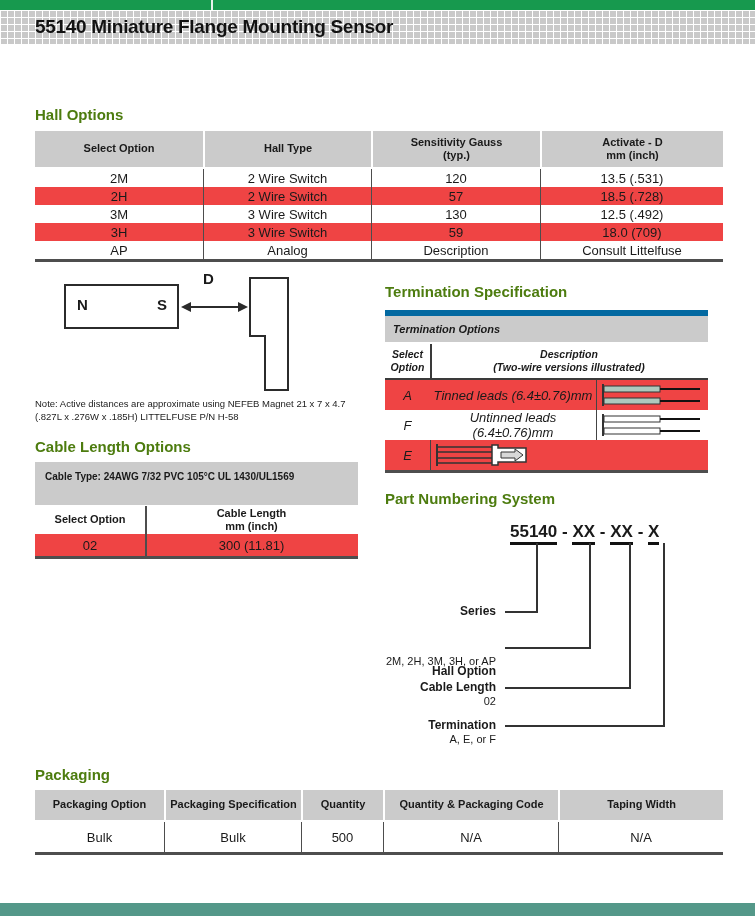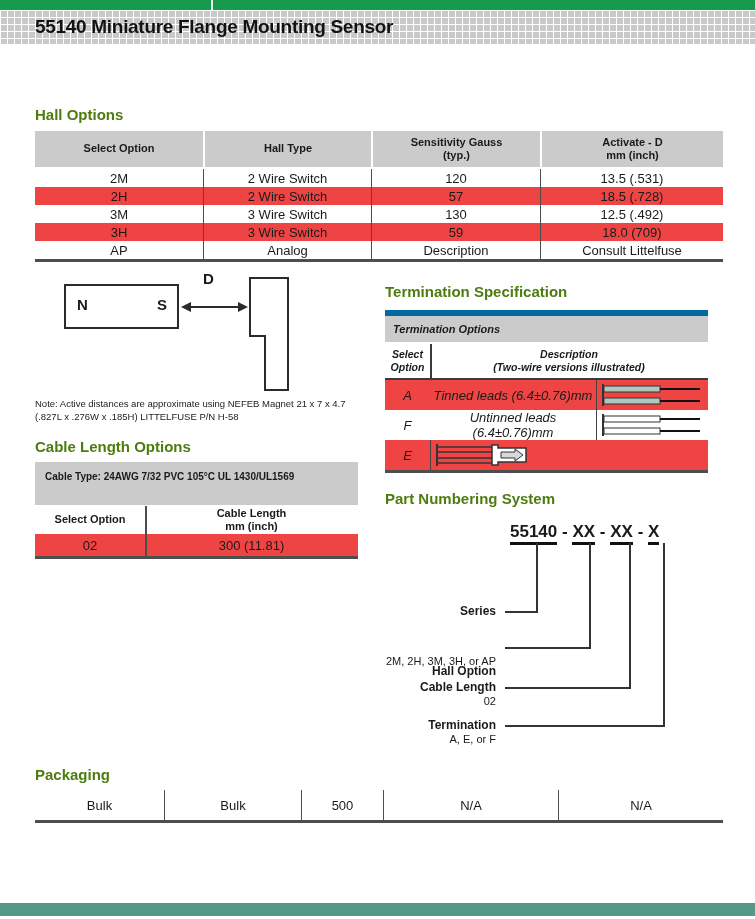--- a/index.html
+++ b/index.html
@@ -246,20 +246,27 @@
     <div class="pn-label" style="top:130px;margin-top:24px;">Hall Option</div>
     <div class="pn-sub" style="top:145px;">2M, 2H, 3M, 3H, or AP</div>
     <div class="pn-label" style="top:170px;">Cable Length</div>
     <div class="pn-sub" style="top:185px;">02</div>
     <div class="pn-label" style="top:208px;">Termination</div>
     <div class="pn-sub" style="top:223px;">A, E, or F</div>
   </div>
 
   <div class="abs sec-heading" style="left:35px;top:766px;">Packaging</div>
   <div class="abs pack">
+    <div class="thead">
+      <div class="hcell p1">Packaging Option</div>
+      <div class="hcell p2">Packaging Specification</div>
+      <div class="hcell p3">Quantity</div>
+      <div class="hcell p4">Quantity &amp; Packaging Code</div>
+      <div class="hcell p5">Taping Width</div>
+    </div>
     <div class="tbody">
       <div class="trow row-white">
         <div class="cell p1">Bulk</div>
         <div class="cell p2">Bulk</div>
         <div class="cell p3">500</div>
         <div class="cell p4">N/A</div>
         <div class="cell p5">N/A</div>
       </div>
     </div>
   </div>

